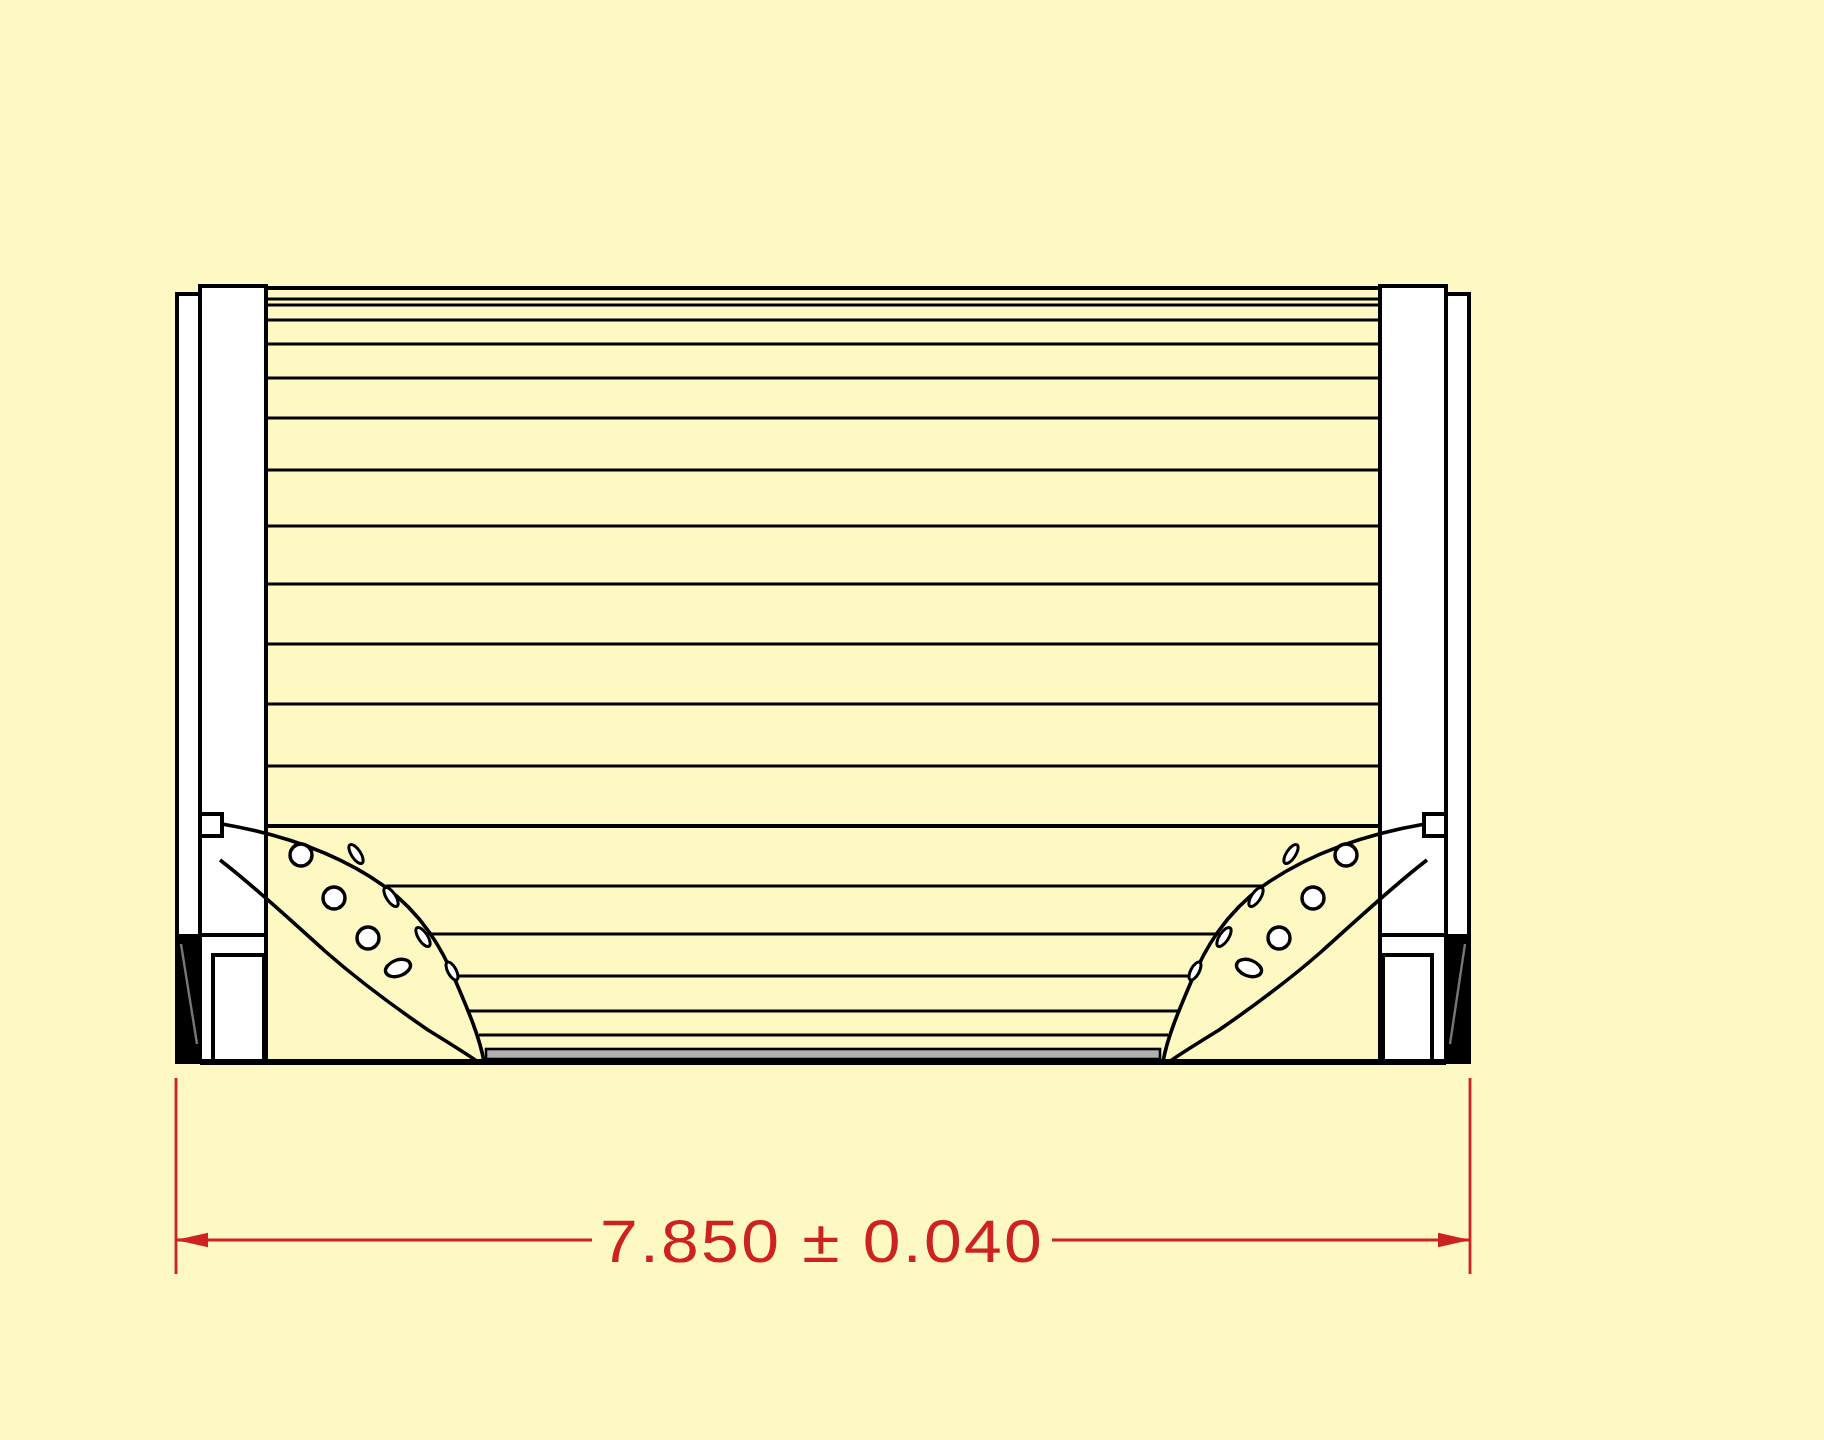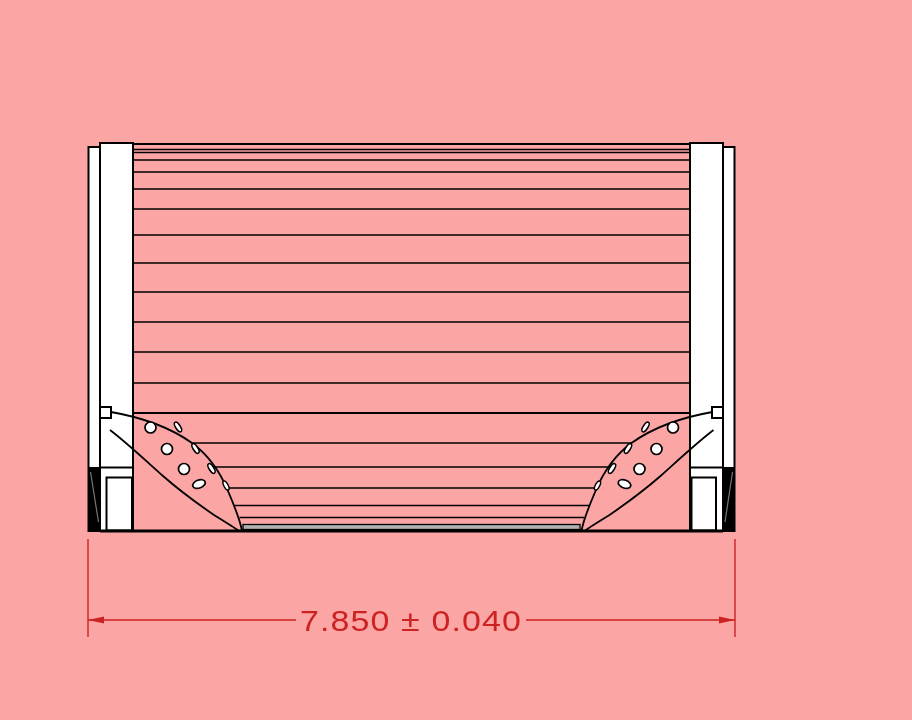--- a/index.html
+++ b/index.html
@@ -1,20 +1,20 @@
 <!DOCTYPE html>
 <html style="--dim-color: #cc2222;"><head>
 <meta charset="utf-8">
 <style>
   html, body { margin: 0; padding: 0; background: #ffffff; }
   .stage {
     position: relative;
     width: 912px;
     height: 720px;
-    background: #fca5a5;
+    background: #fef9c3;
     overflow: hidden;
     font-family: "Liberation Sans", sans-serif;
   }
   svg { display: block; }
   .ln   { stroke: #000000; stroke-width: 1.6; fill: none; }
   .bord { stroke: #000000; stroke-width: 2;   fill: none; }
   .fillw{ fill: #ffffff; stroke: #000000; stroke-width: 2; }
   .hole { fill: #ffffff; stroke: #000000; stroke-width: 1.7; }
   .slot { fill: #ffffff; stroke: #000000; stroke-width: 1.5; }
   .curve{ fill: none; stroke: #000000; stroke-width: 1.8; }

